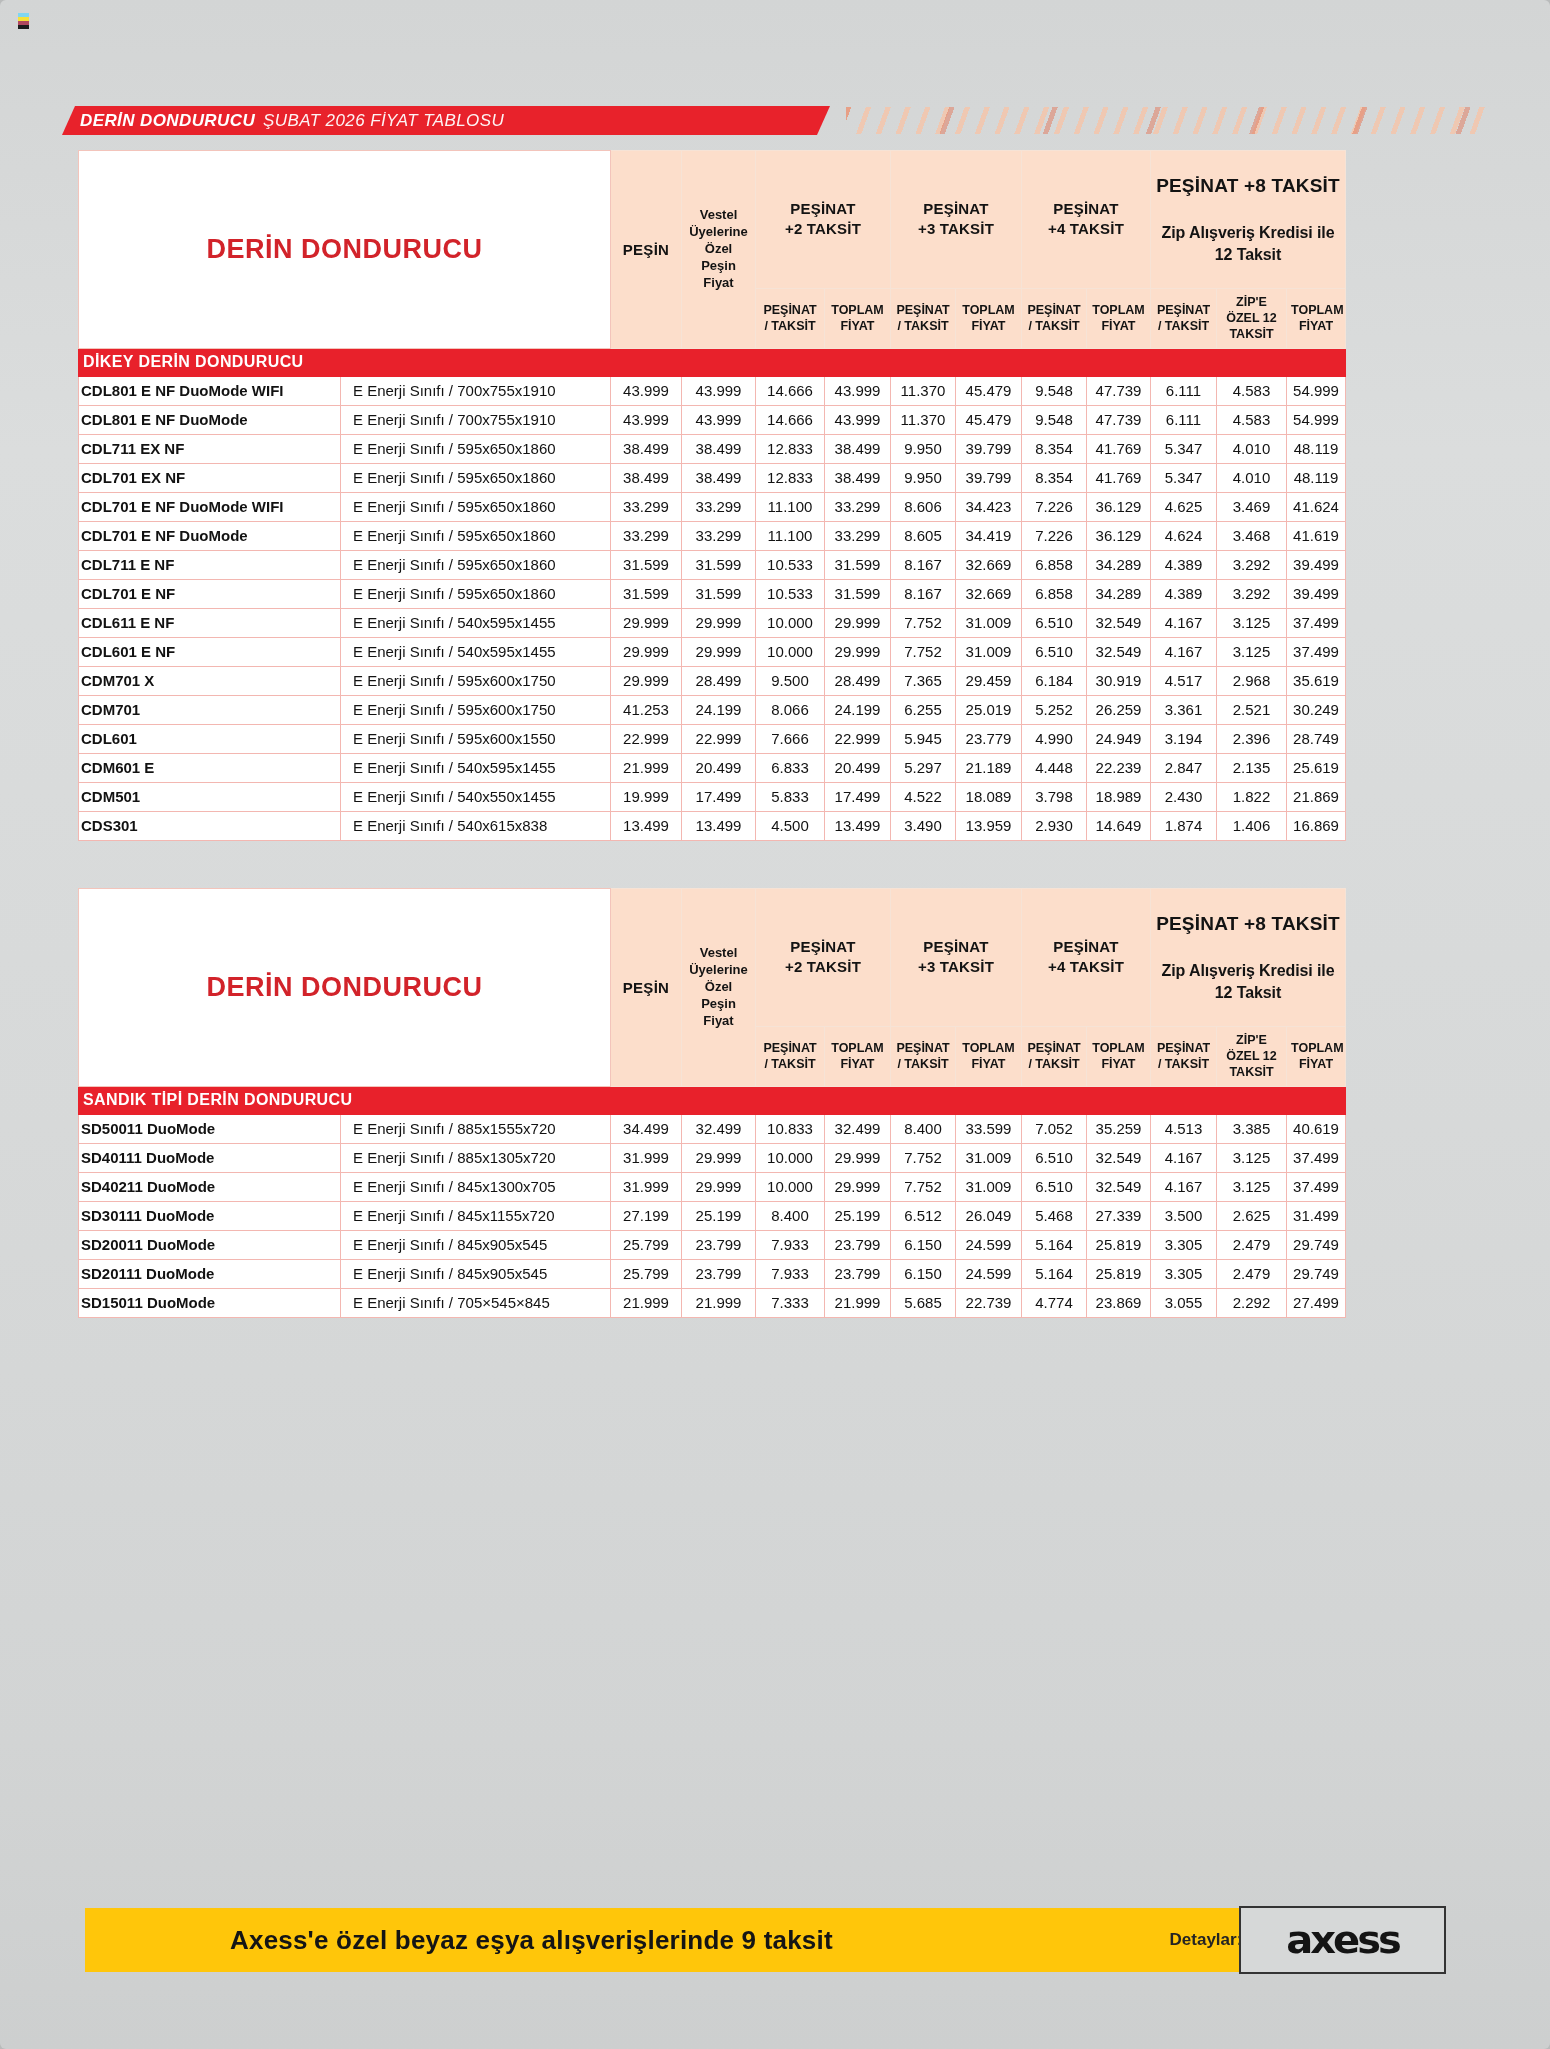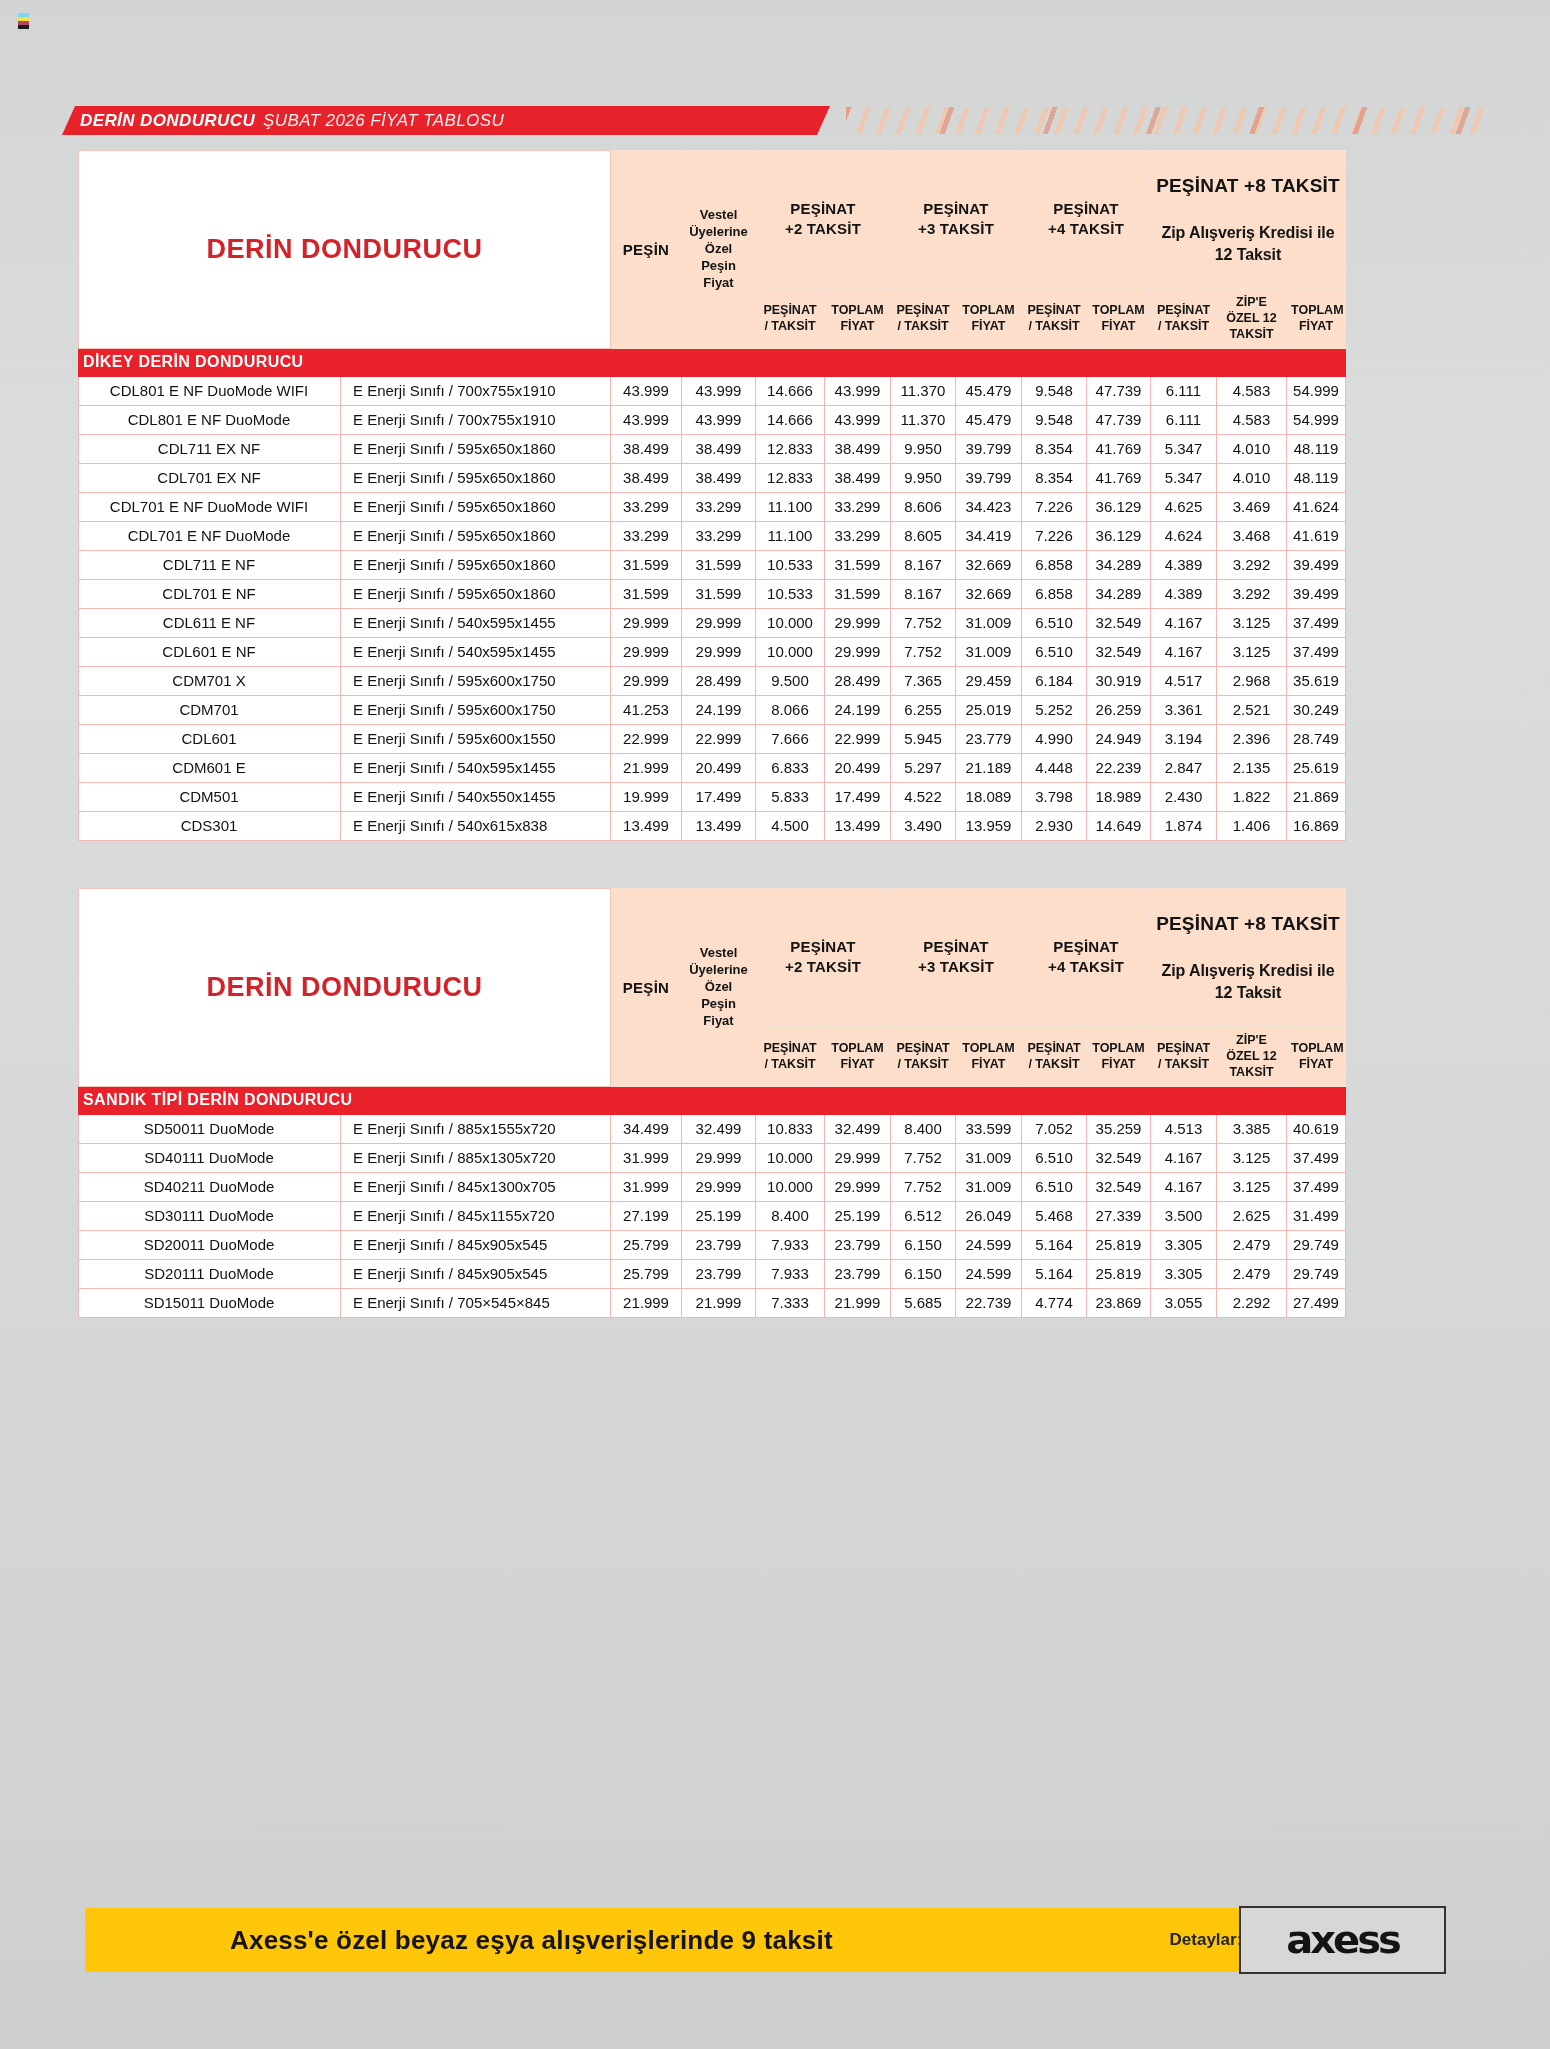--- a/index.html
+++ b/index.html
@@ -1,18 +1,18 @@
 <!DOCTYPE html>
 <html><head>
 <meta charset="utf-8">
 <style>
   html,body{margin:0;padding:0;background:#b9bbbb;}
   .page{position:relative;width:1550px;height:2049px;overflow:hidden;
         background:linear-gradient(180deg,#d3d5d5 0%,#dbdddd 22%,#d7d9d9 55%,#d2d4d4 85%,#cdcfcf 100%);
-        font-family:"Liberation Sans",sans-serif;-webkit-font-smoothing:antialiased;}
+        font-family:"Liberation Sans",sans-serif;border-radius:6px;-webkit-font-smoothing:antialiased;}
 
   
   .reg{position:absolute;left:18px;top:13px;width:11px;}
   .reg i{display:block;height:4px;}
 
   
   .banner{position:absolute;left:62px;top:106px;width:768px;height:29px;background:#e8222b;
           clip-path:polygon(13px 0,100% 0,calc(100% - 13px) 100%,0 100%);}
   .banner-text{position:absolute;left:80px;top:0;height:29px;display:flex;align-items:center;gap:8px;
                color:#fff;font-style:italic;font-size:17px;letter-spacing:.4px;white-space:nowrap;}
@@ -41,21 +41,21 @@
   .th-title{background:#fff;color:#d2232a;font-size:27px;letter-spacing:.5px;border:1px solid #f3c4bb;}
   .th-pesin{font-size:15px;letter-spacing:.3px;}
   .th-vestel{font-size:13px;line-height:1.3;padding:18px 6px;}
   .th-group{font-size:15px;line-height:1.35;white-space:pre-line;letter-spacing:.2px;}
   .th-g8 .g8t{display:block;font-size:19px;letter-spacing:.2px;}
   .th-g8 .g8s{display:block;font-size:16px;margin-top:3px;letter-spacing:-.1px;}
   .th-sub{font-size:12.5px;line-height:1.3;padding:2px 4px;}
 
   tbody td{border:1px solid #f3b7b1;height:28px;text-align:center;font-size:15px;color:#121212;
            background:#fff;padding:0 3px;overflow:hidden;white-space:nowrap;}
-  tbody td.c-model{text-align:center;font-weight:normal;padding-left:2px;}
+  tbody td.c-model{text-align:left;font-weight:bold;padding-left:2px;}
   tbody td.c-desc{text-align:left;padding-left:12px;}
   tbody tr.section td{background:#e8212b;color:#fff;text-align:left;font-weight:bold;font-size:16px;
                       padding-left:4px;height:27px;border:1px solid #e8212b;letter-spacing:.4px;}
 
   
   .ybanner{position:absolute;left:85px;top:1908px;width:1324px;height:64px;background:#ffc60a;}
   .ybanner .main{position:absolute;left:145px;top:50%;transform:translateY(-50%);
                  font-size:26px;font-weight:bold;color:#151515;letter-spacing:.2px;white-space:nowrap;}
   .ybanner .details{position:absolute;right:58px;top:50%;transform:translateY(-50%);
                     font-size:17px;font-weight:bold;color:#242424;white-space:nowrap;}

